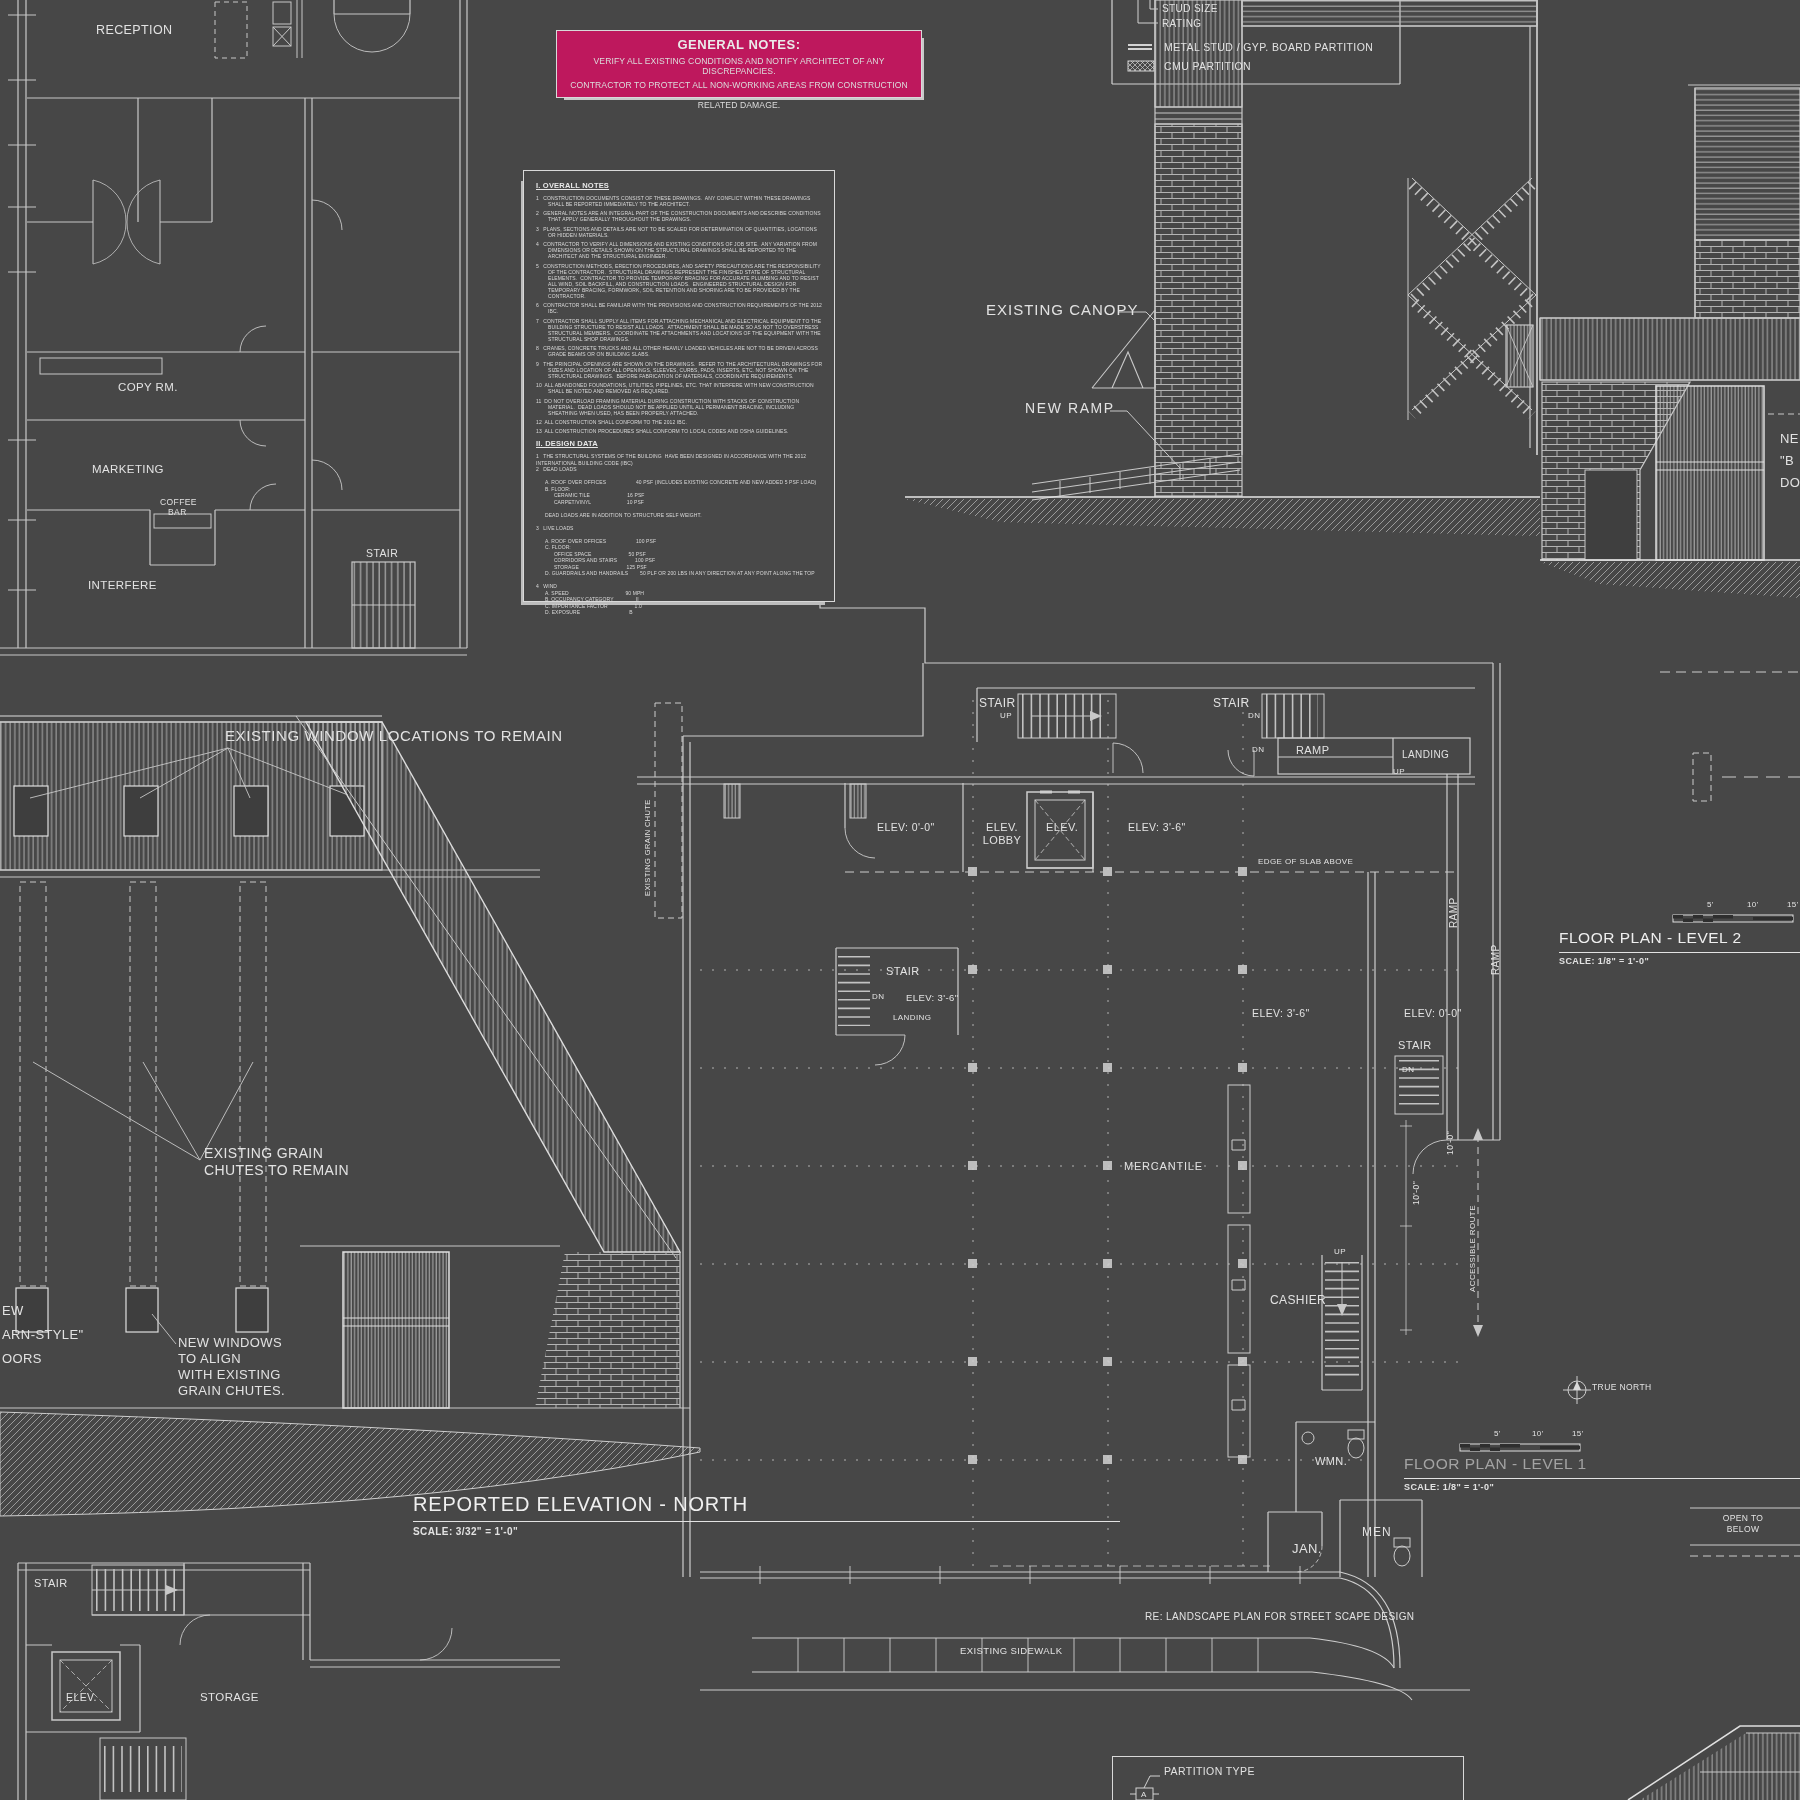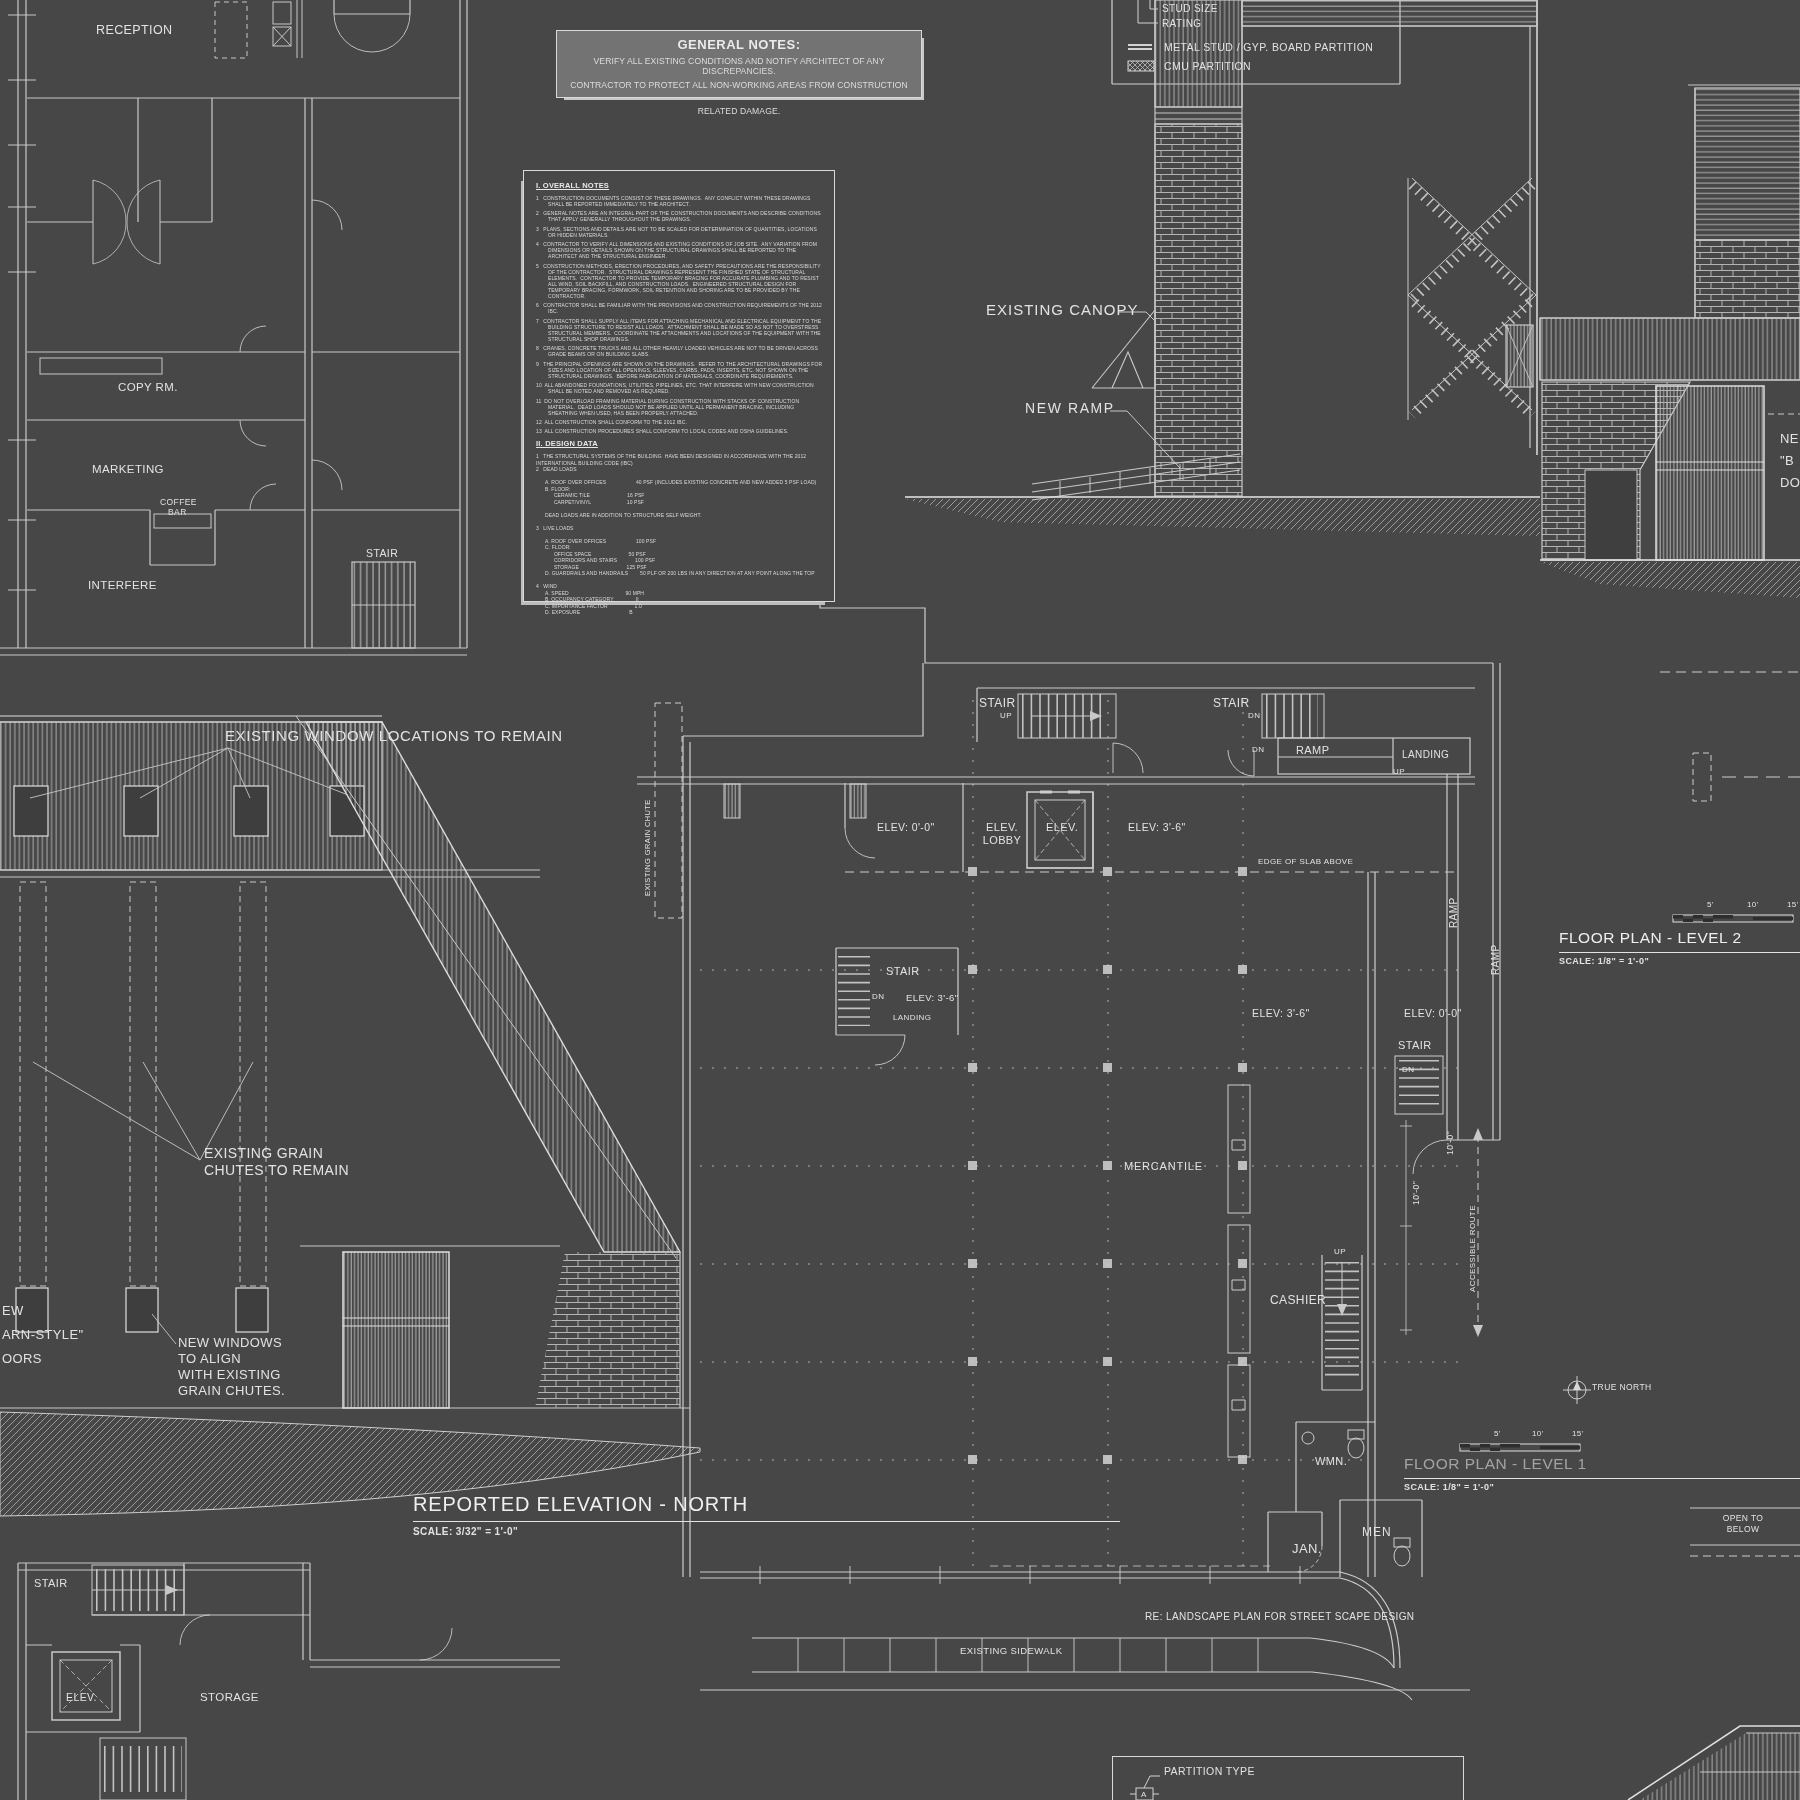--- a/index.html
+++ b/index.html
@@ -5,21 +5,21 @@
   html,body{margin:0;padding:0;}
   body{width:1800px;height:1800px;background:#474747;position:relative;overflow:hidden;
        font-family:"Liberation Sans",sans-serif;}
   .layer{position:absolute;inset:0;}
   svg.art{position:absolute;left:0;top:0;}
   .lbl{position:absolute;color:#e2e2e2;white-space:nowrap;letter-spacing:.4px;line-height:1;}
   .rot{transform:rotate(-90deg);transform-origin:0 0;}
   .ctr{text-align:center;}
   .bold{font-weight:bold;}
   .uline{position:absolute;border-top:1.6px solid #e3e3e3;}
-  .box{position:absolute;border:1.5px solid #d9d9d9;background:#737373;}
+  .box{position:absolute;border:1.5px solid #d9d9d9;background:#be185d;}
   #gnotes{left:556px;top:30px;width:364px;height:66px;box-shadow:5px 5px 0 -3px #c9c9c9;}
   #gnotes .t{font-size:13px;font-weight:bold;text-align:center;margin-top:6px;color:#eaeaea;letter-spacing:.5px;}
   #gnotes .l{font-size:8.6px;text-align:center;margin-top:4px;color:#dcdcdc;letter-spacing:.1px;}
   #sheet{left:523px;top:170px;width:312px;height:432px;box-shadow:-6px 7px 0 -4px #bdbdbd;background:#484848;padding:10px 10px 6px 12px;box-sizing:border-box;}
   .sheet-title{font-size:7.5px;font-weight:bold;text-decoration:underline;color:#e8e8e8;margin:0 0 5px 0;letter-spacing:.2px;}
   .note-item{font-size:5px;line-height:1.22;margin:0 0 3.2px 0;padding-left:12px;text-indent:-12px;
              white-space:pre-wrap;color:#d9d9d9;letter-spacing:.1px;}
   #design-body{font-size:5px;line-height:1.3;white-space:pre-wrap;color:#d9d9d9;letter-spacing:.1px;}
   #notesbox{left:627px;top:1722px;width:226px;height:62px;padding:5px 10px;box-sizing:border-box;}
   #notesbox div{font-size:10.2px;font-weight:bold;line-height:1.28;color:#e3e3e3;letter-spacing:.2px;}
@@ -302,21 +302,21 @@
   <span class="lbl" style="left:160px;top:498px;font-size:8.5px">COFFEE</span>
   <span class="lbl" style="left:168px;top:508px;font-size:8.5px">BAR</span>
   <span class="lbl" style="left:88px;top:580px;font-size:11.5px">INTERFERE</span>
   <span class="lbl" style="left:366px;top:548px;font-size:10.5px">STAIR</span>
 </div>
 
 <div id="gnotes" class="box">
   <div class="t">GENERAL NOTES:</div>
   <div class="l">VERIFY ALL EXISTING CONDITIONS  AND NOTIFY ARCHITECT OF ANY DISCREPANCIES.</div>
   <div class="l">CONTRACTOR TO PROTECT ALL NON-WORKING AREAS FROM CONSTRUCTION</div>
-  <div class="l" style="margin-top:16px">RELATED DAMAGE.</div>
+  <div class="l" style="margin-top:10px">RELATED DAMAGE.</div>
 </div>
 
 <div class="layer">
   <span class="lbl" style="left:1162px;top:4px;font-size:10px">STUD SIZE</span>
   <span class="lbl" style="left:1162px;top:19px;font-size:10px">RATING</span>
   <span class="lbl" style="left:1164px;top:42px;font-size:10.5px">METAL STUD / GYP. BOARD PARTITION</span>
   <span class="lbl" style="left:1164px;top:61px;font-size:10.5px">CMU PARTITION</span>
 </div>
 
 <div id="sheet" class="box">

